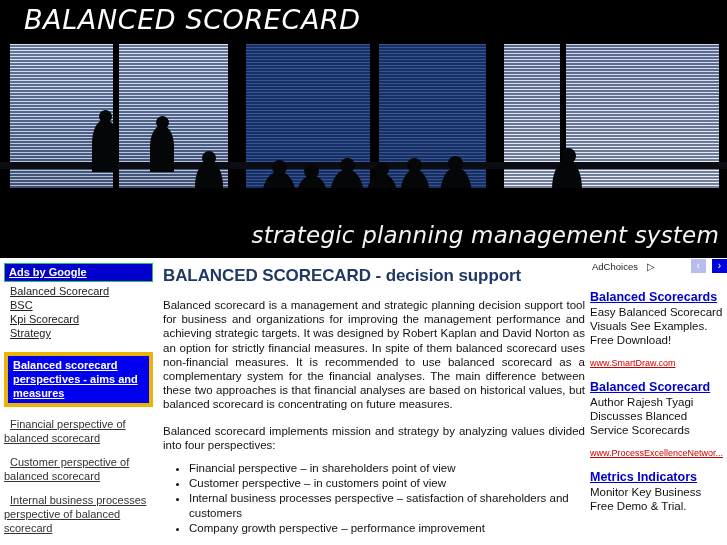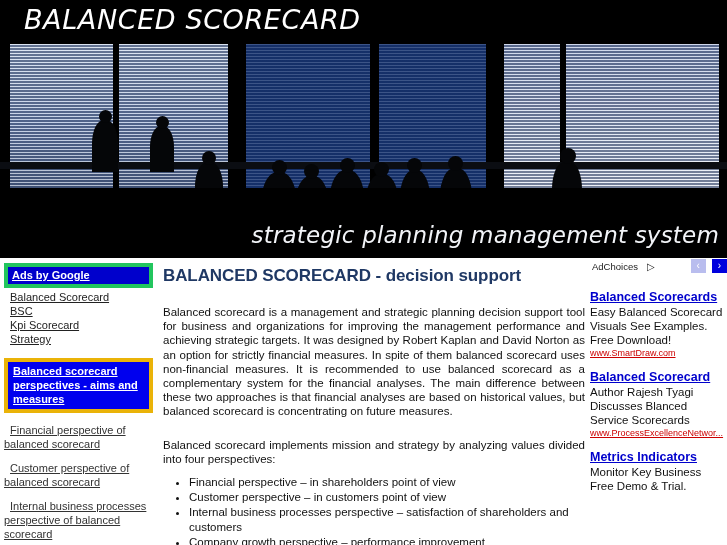--- a/index.html
+++ b/index.html
@@ -63,63 +63,63 @@
     font-size:23px;color:#f2f4f8;letter-spacing:.2px;
   }
 
   
   .cols{position:absolute;left:0;top:258px;width:727px;height:287px;}
 
   
   .leftnav{position:absolute;left:0;top:0;width:157px;height:287px;}
   .adbox{
     margin:5px 4px 0 4px;
-    background:#0000CC;border:4px solid #22c55e;
+    background:#0000CC;border:1px solid #22c55e;
     padding:1px 4px 2px 4px;
   }
   .adbox a{color:#ffffff;font-size:11px;font-weight:bold;text-decoration:underline;}
   .adlinks{margin:2px 0 0 10px;}
   .adlinks a{display:block;color:#222;font-size:11px;text-decoration:underline;padding:1px 0;}
   .navhl{
     margin:12px 4px 0 4px;background:#0000EE;border:4px solid #eab308;
     padding:2px 4px 3px 5px;
   }
   .navhl a{color:#ffffff;font-size:11px;font-weight:bold;text-decoration:underline;line-height:14px;display:block;}
   .navitem{margin:10px 4px 0 4px;}
   .navitem a{color:#333;font-size:11px;text-decoration:underline;line-height:14px;display:block;text-indent:6px;}
 
   
   .content{position:absolute;left:163px;top:0;width:422px;height:362px;}
   h1.title{
     margin:8px 0 0 0;font-size:17px;color:#1F3864;font-weight:bold;
     letter-spacing:-.1px;
   }
   p.para{
-    margin:19px 0 0 0;font-size:11.5px;line-height:14.2px;color:#111;
+    margin:12px 0 0 0;font-size:11.5px;line-height:14.2px;color:#111;
     text-align:justify;
   }
   ul.persp{margin:9px 0 0 0;padding:0 0 0 26px;}
   ul.persp li{font-size:11.5px;line-height:15px;color:#111;}
 
   
   .rightads{position:absolute;left:590px;top:0;width:137px;height:205px;}
   .adch{position:relative;height:20px;}
   .adch .lbl{position:absolute;left:2px;top:3px;font-size:9.5px;color:#222;}
   .adch .tri{position:absolute;left:57px;top:3px;font-size:10px;color:#222;}
   .arrows{position:absolute;right:0;top:1px;}
   .arrow{
     display:inline-block;width:15px;height:14px;text-align:center;
     font-size:10px;line-height:14px;color:#fff;margin-left:3px;vertical-align:top;
   }
   .arrow.prev{background:#B9BDEE;color:#ffffff;}
   .arrow.next{background:#0000DD;color:#ffffff;}
   .ad{margin-top:12px;}
   .ad .ttl{display:block;color:#0000CC;font-size:12.5px;font-weight:bold;text-decoration:underline;line-height:15px;}
   .ad .line{display:block;color:#111;font-size:11.5px;line-height:14px;}
-  .ad .url{display:block;color:#CC0000;font-size:9px;text-decoration:underline;margin-top:1px;}
+  .ad .url{display:block;color:#CC0000;font-size:9px;text-decoration:underline;margin-top:11px;}
 </style>
 </head>
 <body>
 
 <div class="page">
 
   <div class="banner">
 
     <div class="banner-photo">
       <div class="pane p1">

